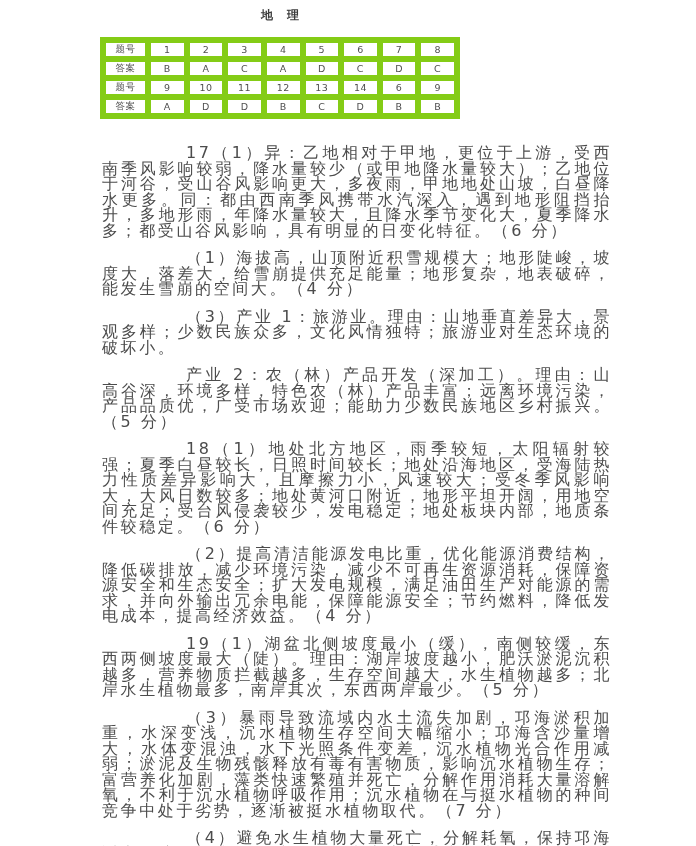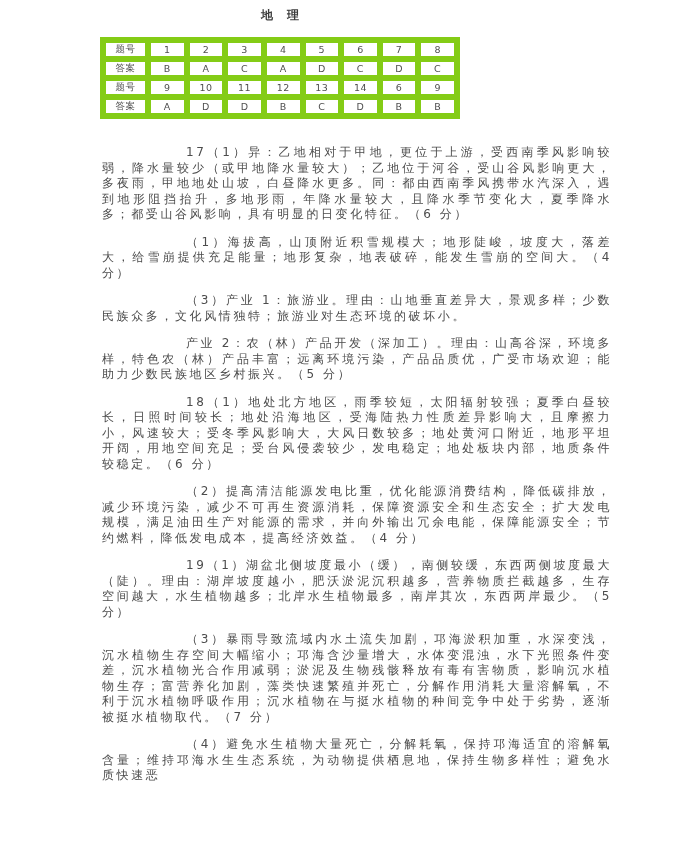--- a/index.html
+++ b/index.html
@@ -53,21 +53,21 @@
   }
   .answer-table td:nth-child(7) {
     border-left-width: 2px;
   }
   .content {
     width: 510px;
     margin: 26px 84px 0 102px;
   }
   .content p {
     margin: 0 0 12px 0;
-    font-size: 12px;
+    font-size: 16px;
     line-height: 15.5px;
     letter-spacing: 2.6px;
     color: #4c4c4c;
     text-align: justify;
     text-indent: 84px;
   }
 </style>
 </head>
 <body>
 

